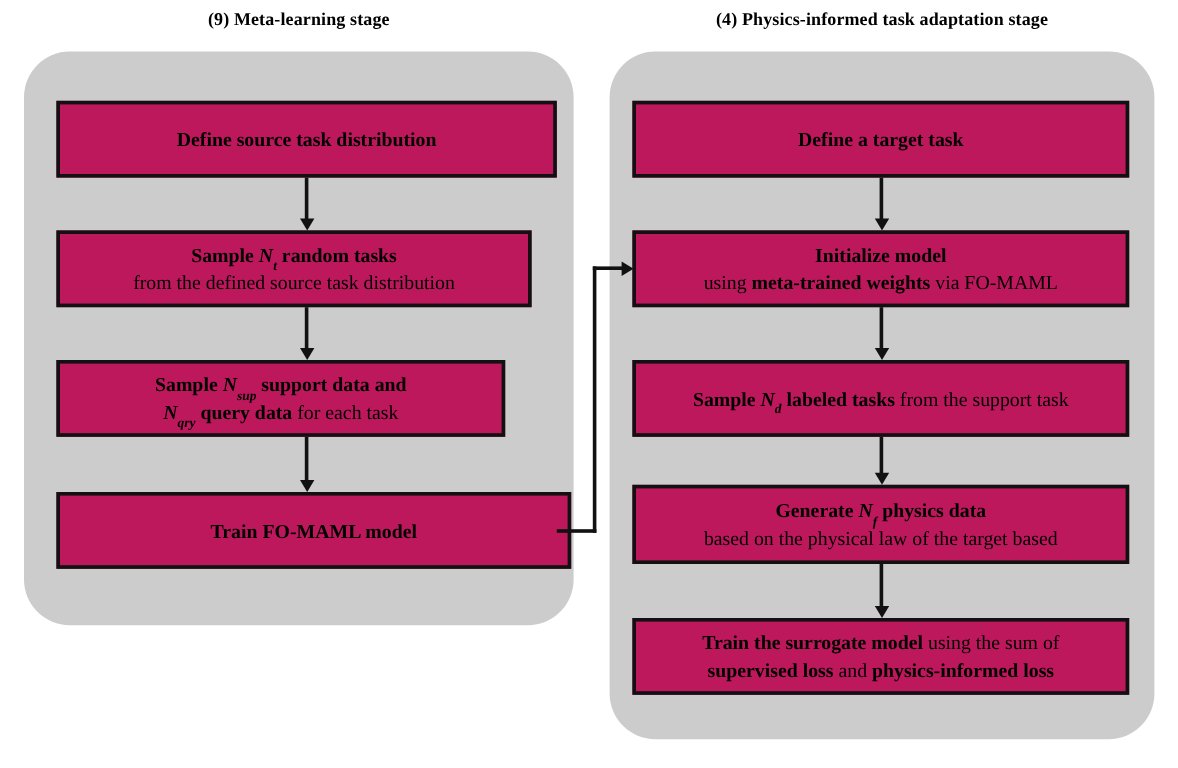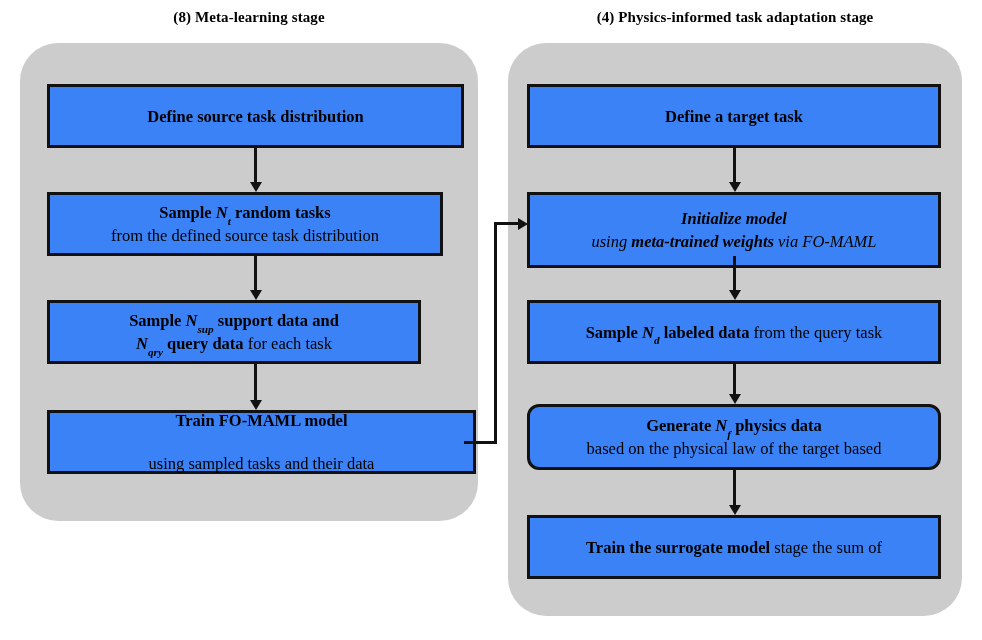--- a/index.html
+++ b/index.html
@@ -31,21 +31,21 @@
   }
 
   .panel {
     position: absolute;
     background: #cccccc;
     border-radius: 38px;
   }
 
   .node {
     position: absolute;
-    background: #3b82f6;
+    background: #be185d;
     border: 3px solid #111111;
     box-sizing: border-box;
     display: flex;
     flex-direction: column;
     align-items: center;
     justify-content: center;
     text-align: center;
     line-height: 23px;
   }
   .node .line {
@@ -100,21 +100,21 @@
     position: absolute;
     width: 3px;
     background: #111111;
   }
 </style>
 </head>
 <body>
 
 <div id="canvas">
 
-  <div class="stage-title" style="left:20px; top:8px; width:458px;">(8) Meta-learning stage</div>
+  <div class="stage-title" style="left:20px; top:8px; width:458px;">(9) Meta-learning stage</div>
 
   <div class="stage-title" style="left:508px; top:8px; width:454px;">(4) Physics-informed task adaptation stage</div>
 
   <div class="panel" style="left:20px; top:43px; width:458px; height:478px;"></div>
 
   <div class="panel" style="left:508px; top:43px; width:454px; height:573px;"></div>
 
   <div class="node" style="left:47px; top:84px; width:417px; height:64px;">
     <div class="line b">Define source task distribution</div>
   </div>
@@ -124,43 +124,43 @@
     <div class="line">from the defined source task distribution</div>
   </div>
 
   <div class="node" style="left:47px; top:300px; width:374px; height:64px;">
     <div class="line b"><span>Sample </span><span class="mv"><span>N</span><sub>sup</sub></span><span> support data and</span></div>
     <div class="line"><span class="mv"><span>N</span><sub>qry</sub></span><span class="b"> query data</span><span class="n"> for each task</span></div>
   </div>
 
   <div class="node" style="left:47px; top:410px; width:429px; height:64px;gap:20px;">
     <div class="line b">Train FO-MAML model</div>
-    <div class="line">using sampled tasks and their data</div>
   </div>
 
   <div class="node" style="left:527px; top:84px; width:414px; height:64px;">
     <div class="line b">Define a target task</div>
   </div>
 
-  <div class="node" style="left:527px; top:192px; width:414px; height:76px;font-style:italic;">
+  <div class="node" style="left:527px; top:192px; width:414px; height:64px;">
     <div class="line b">Initialize model</div>
     <div class="line"><span class="n">using </span><span class="b">meta-trained weights</span><span class="n"> via FO-MAML</span></div>
   </div>
 
   <div class="node" style="left:527px; top:300px; width:414px; height:64px;">
-    <div class="line"><span class="b">Sample </span><span class="mv"><span>N</span><sub>d</sub></span><span class="b"> labeled data</span><span class="n"> from the query task</span></div>
+    <div class="line"><span class="b">Sample </span><span class="mv"><span>N</span><sub>d</sub></span><span class="b"> labeled tasks</span><span class="n"> from the support task</span></div>
   </div>
 
-  <div class="node" style="left:527px; top:404px; width:414px; height:66px;border-radius:12px;">
+  <div class="node" style="left:527px; top:404px; width:414px; height:66px;">
     <div class="line b"><span>Generate </span><span class="mv"><span>N</span><sub>f</sub></span><span> physics data</span></div>
     <div class="line">based on the physical law of the target based</div>
   </div>
 
   <div class="node" style="left:527px; top:515px; width:414px; height:64px;">
-    <div class="line"><span class="b">Train the surrogate model</span><span class="n"> stage the sum of</span></div>
+    <div class="line"><span class="b">Train the surrogate model</span><span class="n"> using the sum of</span></div>
+    <div class="line"><span class="b">supervised loss</span><span class="n"> and </span><span class="b">physics-informed loss</span></div>
   </div>
 
   <div class="arrow-v" style="left:254px; top:148px; height:36px;"></div>
   <div class="arrow-head-down" style="left:249.5px; top:182px;"></div>
 
   <div class="arrow-v" style="left:254px; top:256px; height:36px;"></div>
   <div class="arrow-head-down" style="left:249.5px; top:290px;"></div>
 
   <div class="arrow-v" style="left:254px; top:364px; height:38px;"></div>
   <div class="arrow-head-down" style="left:249.5px; top:400px;"></div>

